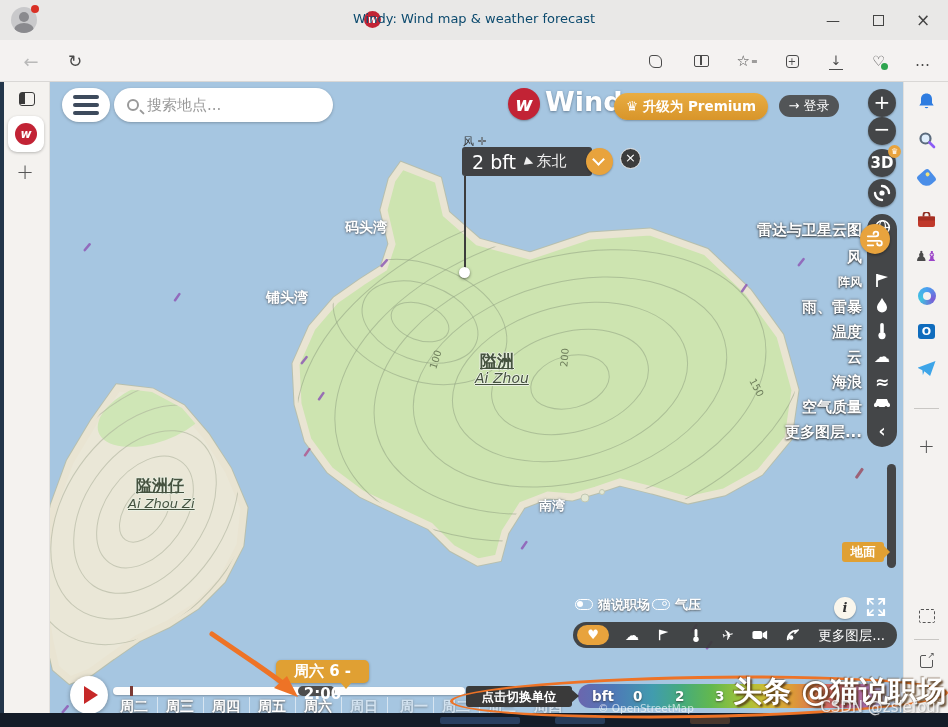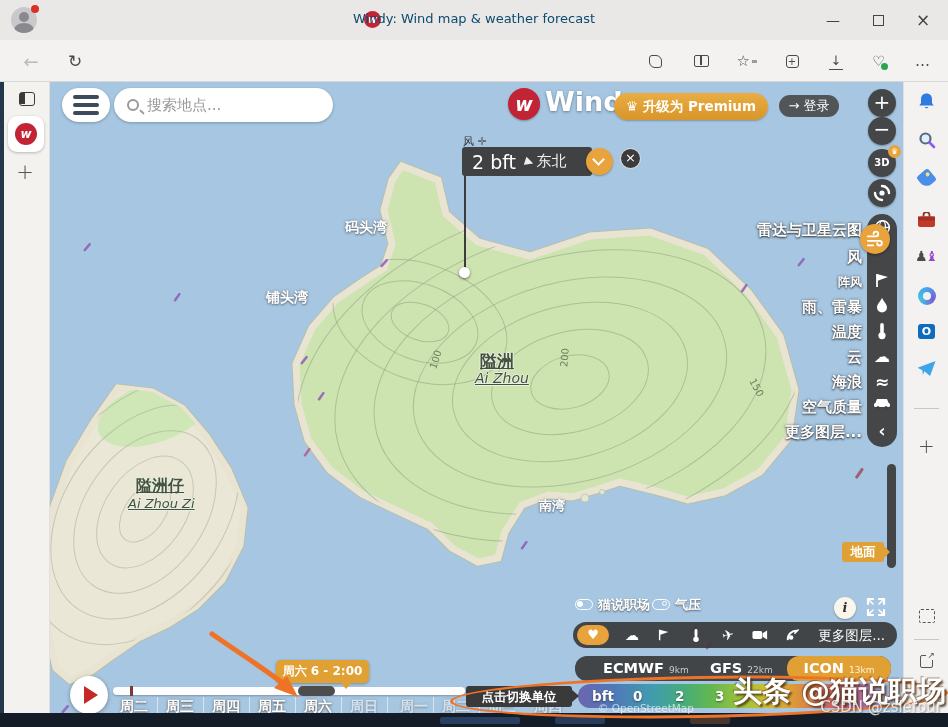--- a/index.html
+++ b/index.html
@@ -98,21 +98,21 @@
 
   
   .play { position:absolute; left:20px; top:594px; width:38px; height:38px; border-radius:50%; background:#fff; box-shadow:0 1px 4px rgba(0,0,0,.35); }
   .play i { position:absolute; left:14px; top:10px; border-left:14px solid #c62828; border-top:9px solid transparent; border-bottom:9px solid transparent; }
   .track { position:absolute; left:63px; top:605px; width:352px; height:8px; border-radius:4px; background:#fdfdfd; box-shadow:0 1px 2px rgba(0,0,0,.25); }
   .track-tick { position:absolute; left:80px; top:604px; width:3px; height:10px; background:#7c3a35; }
   .track-seg { position:absolute; left:248px; top:604px; width:37px; height:10px; border-radius:5px; background:#4d4d4d; }
   .day { position:absolute; top:616px; width:44px; text-align:center; color:#fff; font-size:14px; font-weight:bold; text-shadow:0 1px 2px rgba(95,95,95,.95),0 0 3px rgba(95,95,95,.6); }
   .day.faded { opacity:.5; }
   .day-div { position:absolute; top:615px; width:1px; height:17px; background:rgba(255,255,255,.55); }
-  .tooltip { position:absolute; left:226px; top:578px; width:93px; height:23px; background:#e0a033; border-radius:5px; color:#fff; font-size:12px; font-weight:bold; text-align:center; line-height:23px; box-shadow:0 1px 3px rgba(0,0,0,.3); z-index:3; }
+  .tooltip { position:absolute; left:226px; top:578px; width:93px; height:23px; background:#e0a033; border-radius:5px; color:#fff; font-size:15px; font-weight:bold; text-align:center; line-height:23px; box-shadow:0 1px 3px rgba(0,0,0,.3); z-index:3; }
   .tooltip:after { content:""; position:absolute; left:64px; top:22px; border-top:7px solid #e0a033; border-left:6px solid transparent; border-right:6px solid transparent; }
 
   .unitbadge { position:absolute; left:416px; top:604px; width:106px; height:21px; background:#3a3a3a; border-radius:3px; color:#fff; font-size:12.5px; font-weight:bold; text-align:center; line-height:21px; z-index:2; }
   .unitbadge:after { content:""; position:absolute; right:-7px; top:3px; border-left:8px solid #3a3a3a; border-top:7px solid transparent; border-bottom:7px solid transparent; }
   .scalebar { position:absolute; left:528px; top:602px; width:325px; height:24px; border-radius:12px 0 0 12px;
     background:linear-gradient(90deg,#6b66ae 0%,#4e79b7 11%,#419cae 23%,#46ab7c 32%,#62b84f 41%,#9cc23b 50%,#d0bc35 58%,#dd9b38 66%,#d97052 74%,#c25b7e 82%,#a86fb2 89%,#9fb4d8 95%,#cfdcef 100%); z-index:1; }
   .sc-lab { position:absolute; top:4px; color:#fff; font-size:13.5px; font-weight:bold; text-shadow:0 1px 2px rgba(50,50,50,.7); }
 
   
   .anno { position:absolute; left:0; top:0; z-index:40; pointer-events:none; }
@@ -268,21 +268,21 @@
       <span class="mag"></span>
       <span>搜索地点...</span>
     </div>
     <div class="wlogo-c">w</div>
     <div class="wlogo-t"><span>Windy</span><span class="wlogo-s">.c</span></div>
     <div class="btn-prem">♛ 升级为 Premium</div>
     <div class="btn-login">→ 登录</div>
 
     <div class="mc" style="top:7px;font-size:20px;line-height:27px;">+</div>
     <div class="mc" style="top:35px;font-size:20px;line-height:25px;">−</div>
-    <div class="mc" style="top:67px;font-size:10px;line-height:28px;font-weight:bold;text-align:center;">3D</div>
+    <div class="mc" style="top:67px;font-size:15px;line-height:28px;font-weight:bold;text-align:center;">3D</div>
     <span style="position:absolute;left:838px;top:63px;width:13px;height:13px;border-radius:50%;background:#e8a33d;color:#fff;font-size:8px;text-align:center;line-height:13px;z-index:2;">♛</span>
     <div class="mc" style="top:97px;">
       <svg width="18" height="18" viewBox="0 0 18 18" style="margin:5px;">
           <circle cx="9" cy="9" r="2.6" fill="#fff"></circle>
           <path d="M9 2 A7 7 0 0 1 16 9" stroke="#fff" stroke-width="2.4" fill="none" stroke-linecap="round"></path>
           <path d="M9 16 A7 7 0 0 1 2 9" stroke="#fff" stroke-width="2.4" fill="none" stroke-linecap="round"></path>
         </svg>
     </div>
 
     <div class="rail"></div>
@@ -392,25 +392,20 @@
       <span class="fav-ic" style="left:206px;">
           <svg width="15" height="15" viewBox="0 0 16 16">
             <path d="M3 13 A9 9 0 0 1 13 3" stroke="#fff" stroke-width="2" fill="none"></path>
             <circle cx="6.5" cy="10" r="2.4" fill="#fff"></circle>
             <line x1="10" y1="6" x2="14.5" y2="1.5" stroke="#fff" stroke-width="1.6"></line>
           </svg>
         </span>
       <span class="fav-more">更多图层...</span>
     </div>
 
-    <div class="modelbar">
-      <span class="mdl" style="left:28px;"><span>ECMWF</span> <small>9km</small></span>
-      <span class="mdl" style="left:135px;"><span>GFS</span> <small>22km</small></span>
-      <span class="mdl-active"><span>ICON</span> <small>13km</small></span>
-    </div>
 
     <div class="altslider"></div>
     <div class="surface-btn">地面</div>
 
     <div class="play">
         <i></i>
       </div>
     <div class="track"></div>
     <div class="track-tick"></div>
     <div class="track-seg"></div>

